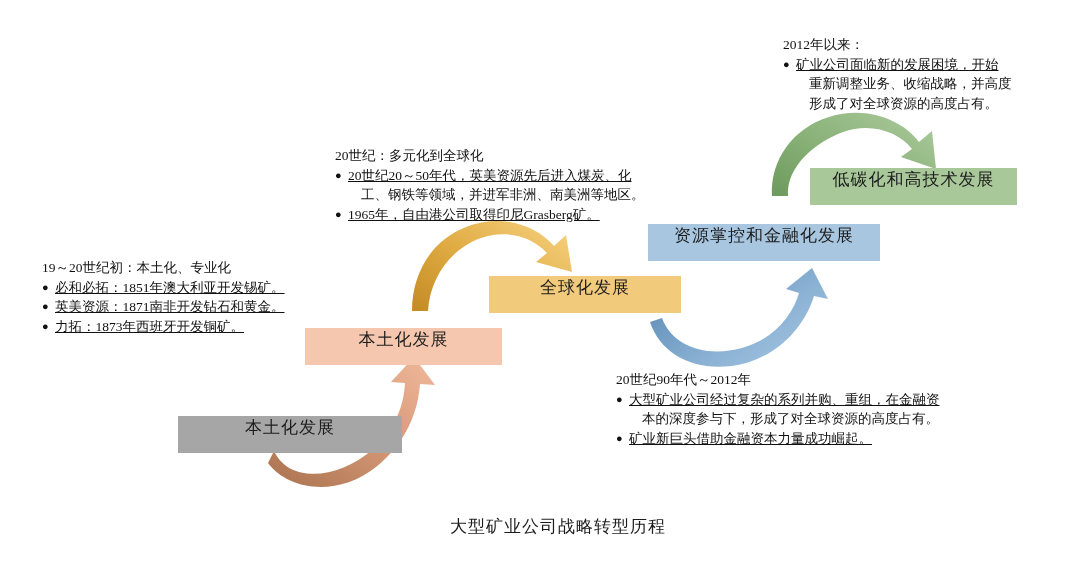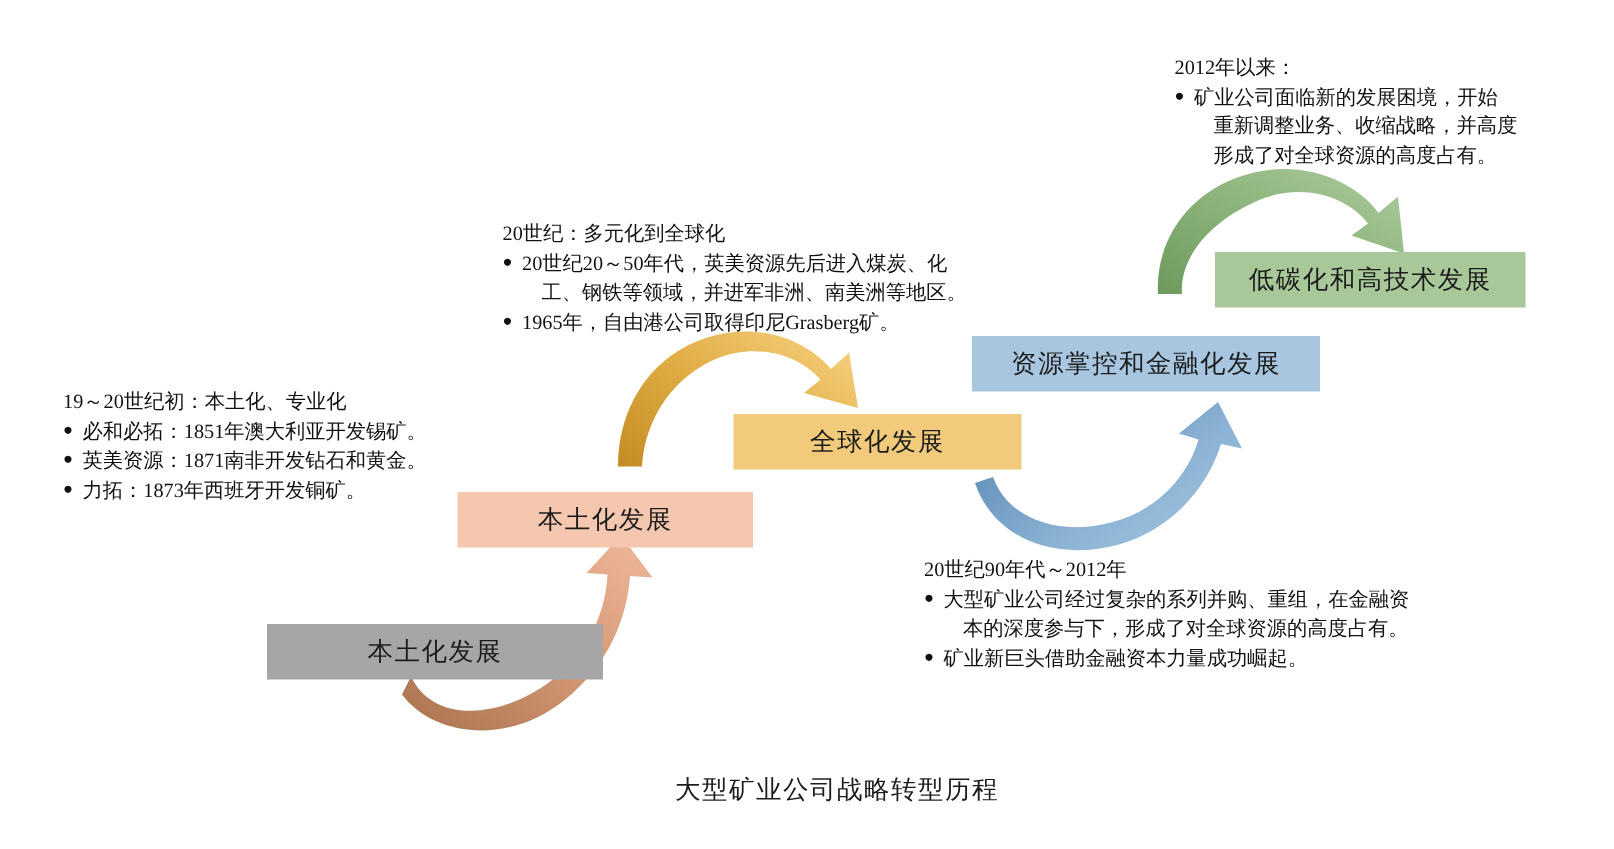--- a/index.html
+++ b/index.html
@@ -24,21 +24,21 @@
   .arrow-layer {
     position: absolute;
     left: 0; top: 0;
     width: 1076px;
     height: 566px;
     pointer-events: none;
   }
   .node-box {
     position: absolute;
     display: flex;
-    align-items: center;
+    align-items: flex-start;
     justify-content: center;
     font-size: 17px;
     letter-spacing: 1px;
     color: #1c1c1c;
     font-family: "Liberation Serif", "DejaVu Serif", serif;
     white-space: nowrap;
   }
   .textblock {
     position: absolute;
     font-size: 13.5px;
@@ -48,20 +48,21 @@
     white-space: nowrap;
   }
   .textblock .tb-title {
     display: block;
     font-family: Liberation Serif, serif;
   }
   .textblock .tb-bullet {
     display: block;
     padding-left: 13px;
     position: relative;
+    text-decoration: underline;
   }
   .textblock .tb-bullet::before {
     content: "\25CF";
     position: absolute;
     left: 0;
     top: 0;
     font-size: 11px;
   }
   .textblock .tb-cont {
     display: block;

